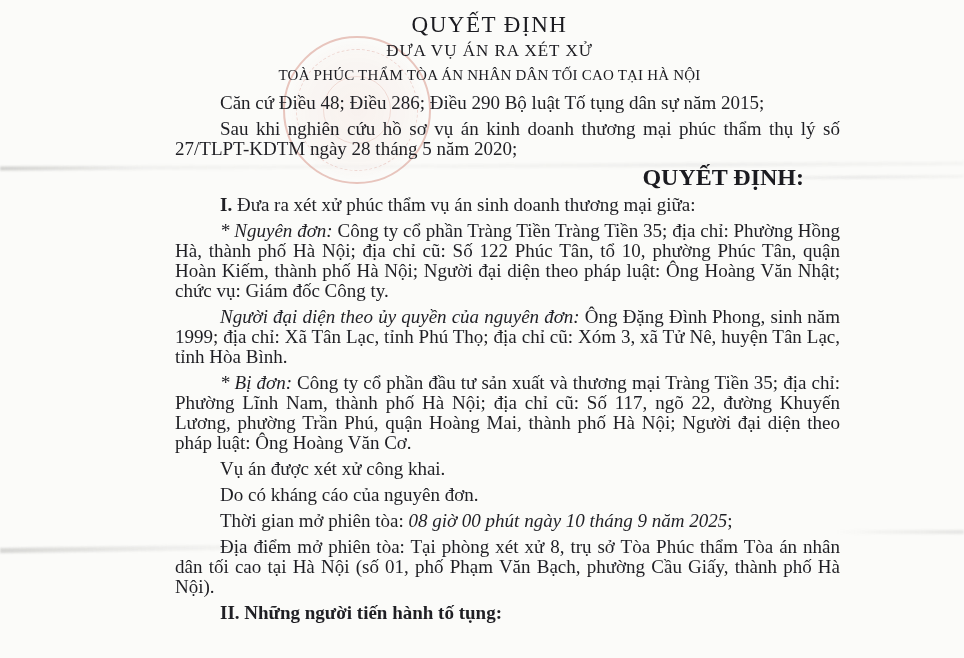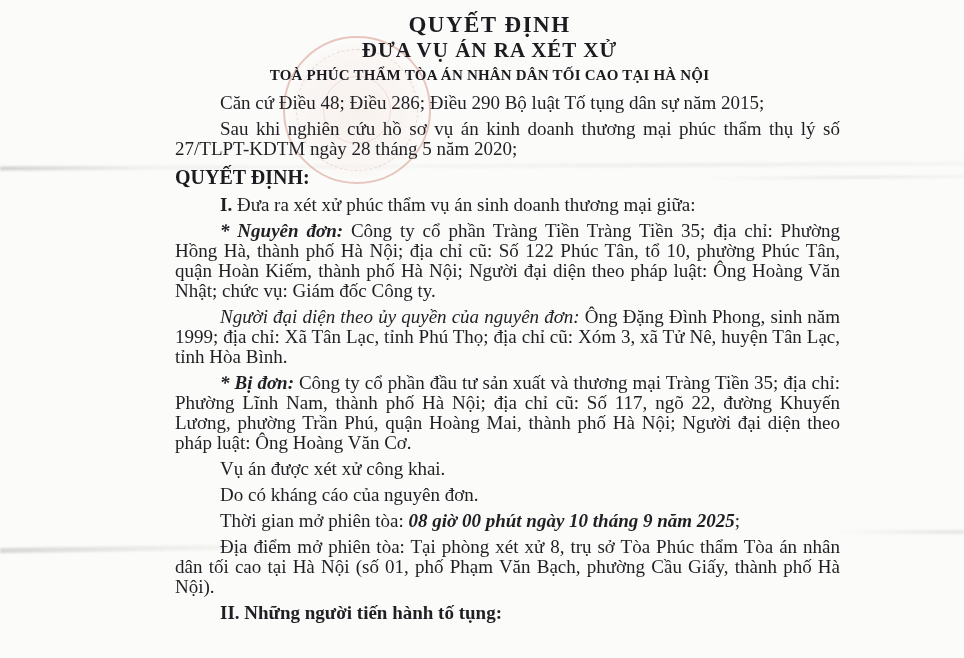--- a/index.html
+++ b/index.html
@@ -55,39 +55,39 @@
     background: linear-gradient(90deg, rgba(150,150,148,0.0), rgba(140,140,138,0.16) 60%, rgba(140,140,138,0.06));
     transform: rotate(-0.5deg); filter: blur(1px);
   }
 
   .content {
     position: absolute; left: 175px; top: 6px; width: 665px;
     z-index: 2;
   }
   .doc-header {
     text-align: center; margin: 6px 36px 6px 0;
-    font-weight: bold; color: #1b1b20;
+    font-weight: normal; color: #1b1b20;
   }
   .t1 { font-size: 23px; line-height: 26px; letter-spacing: 1.5px; }
-  .t2 { font-size: 21px; line-height: 25px; letter-spacing: 1px; }
+  .t2 { font-size: 17px; line-height: 25px; letter-spacing: 1px; }
   .t3 { font-size: 15px; line-height: 24px; letter-spacing: 0.2px; }
 
   .par {
     margin: 0 0 6px 0;
     font-size: 19px; line-height: 20px;
     text-align: justify; text-indent: 45px;
   }
   .heading-center {
-    text-align: left; text-indent: 0;
-    font-weight: bold; font-size: 20px; line-height: 24px;
+    text-align: right; text-indent: 0;
+    font-weight: bold; font-size: 24px; line-height: 24px;
     margin: 6px 36px 6px 0; color: #1b1b20;
   }
   .b  { font-weight: bold; }
   .it { font-style: italic; margin-top: 31px; }
-  .bi { font-weight: bold; font-style: italic; }
+  .bi { font-weight: normal; font-style: italic; }
 </style>
 </head>
 <body>
 
 <div class="page">
 
   <div class="stamp">
     <div class="ring-outer"></div>
     <div class="ring-mid"></div>
     <div class="ring-inner"></div>

